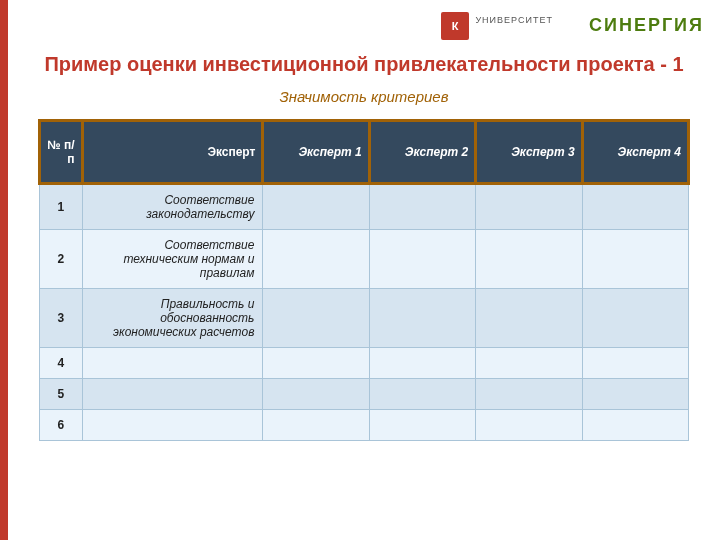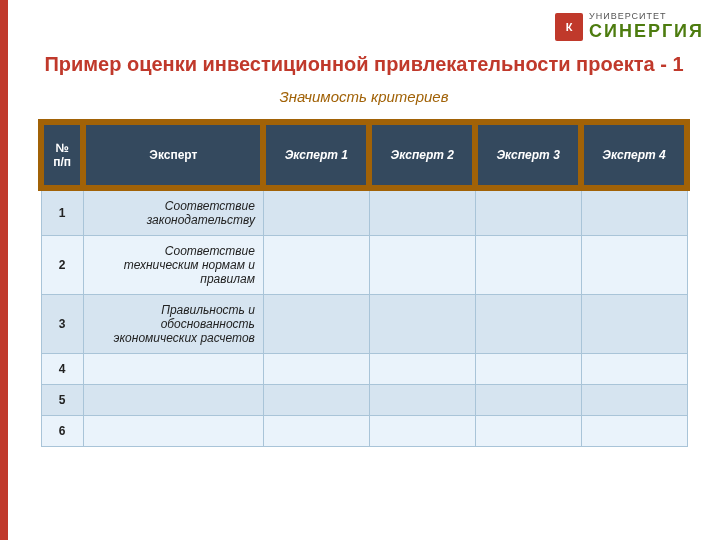--- a/index.html
+++ b/index.html
@@ -39,22 +39,23 @@
       align-items: center;
       justify-content: center;
       color: white;
       font-size: 10px;
       font-weight: bold;
       border-radius: 2px;
     }
 
     .logo-text {
       display: flex;
-      flex-direction: column;
+      flex-direction: row;
       line-height: 1.1;
+      gap: 36px;
     }
 
     .logo-text span:first-child {
       font-size: 9px;
       color: #555;
       font-weight: normal;
       letter-spacing: 1px;
     }
 
     .logo-text span:last-child {
@@ -93,22 +94,22 @@
     table {
       width: 100%;
       border-collapse: collapse;
       font-size: 12px;
     }
 
     thead tr th {
       background: #34495e;
       color: #ffffff;
       padding: 16px 6px;
-      text-align: center;
-      border: 6px solid #a16207;
+      text-align: right;
+      border: 3px solid #a16207;
       font-weight: bold;
       font-size: 12px;
     }
 
     tbody tr {
       background: #d6e4f0;
     }
 
     tbody tr:nth-child(even) {
       background: #eaf3fb;

